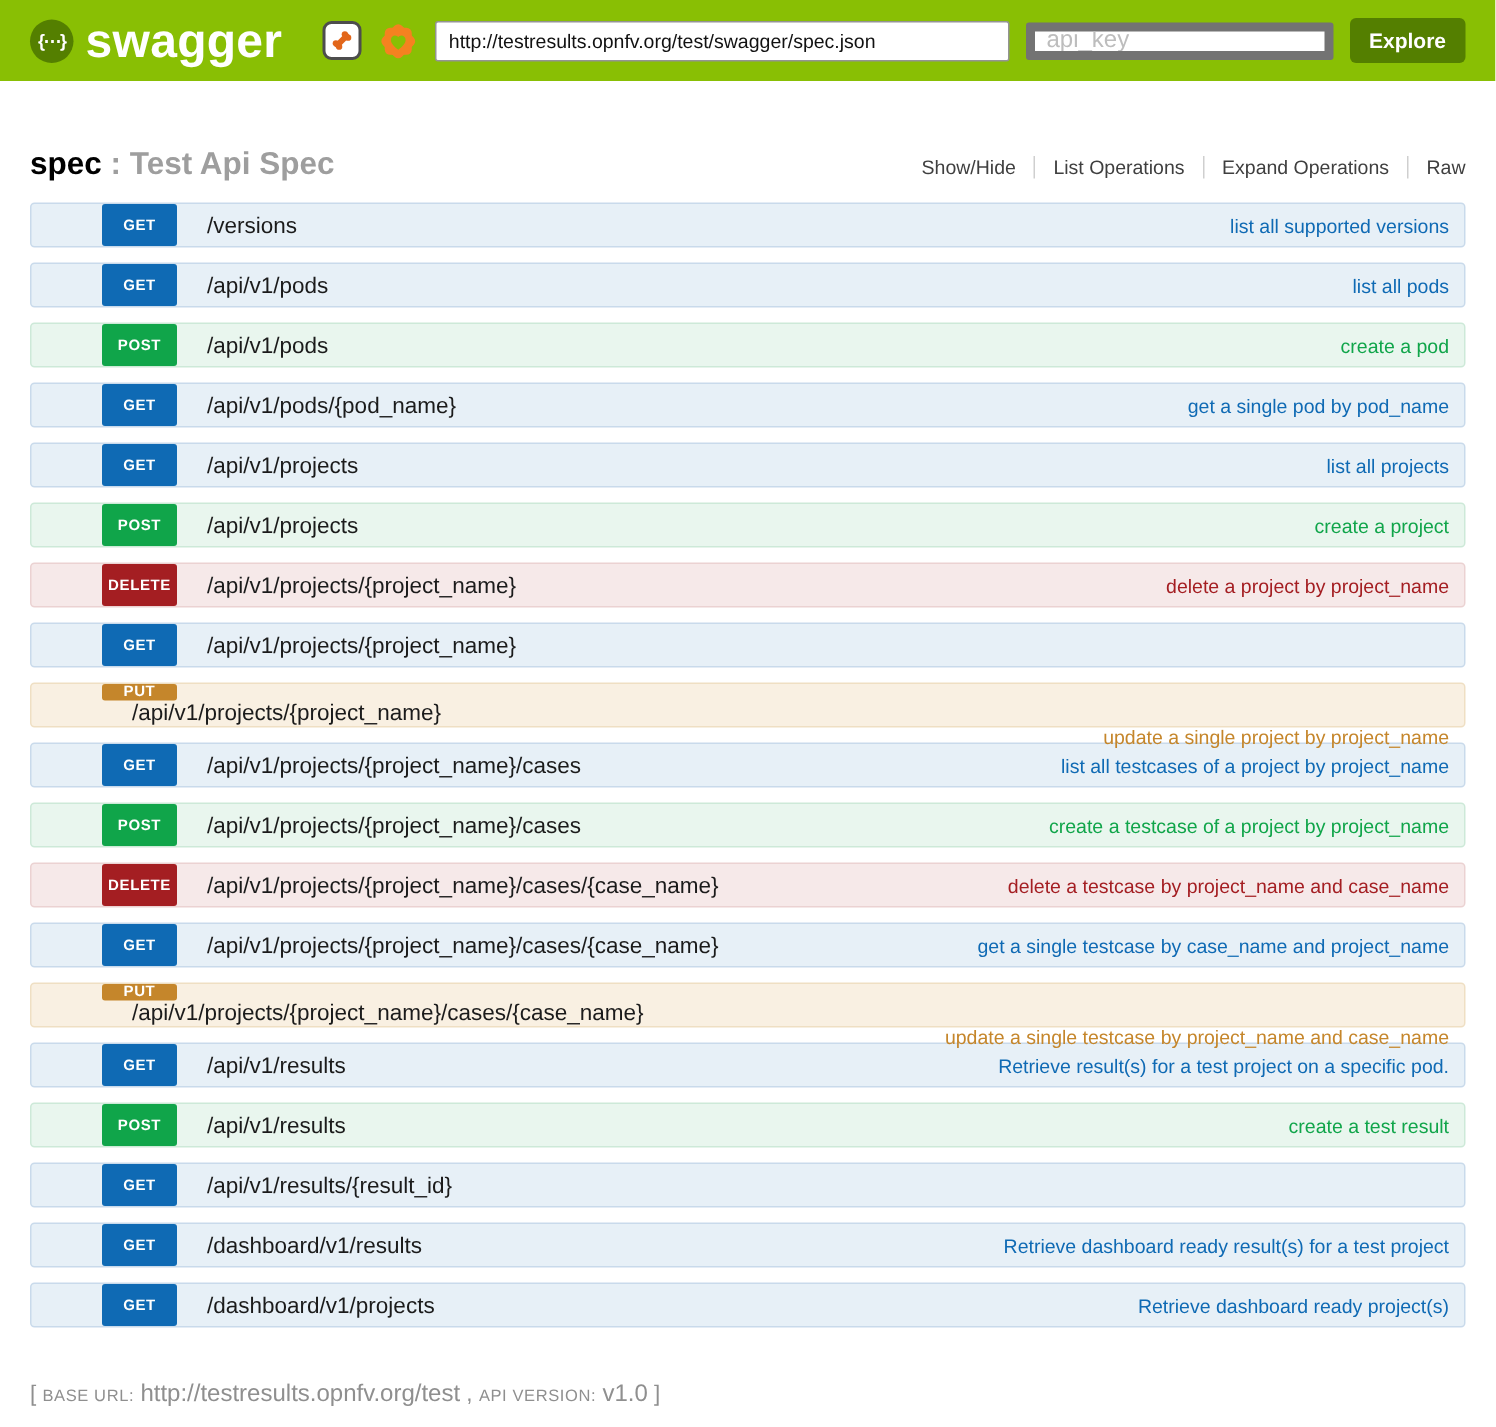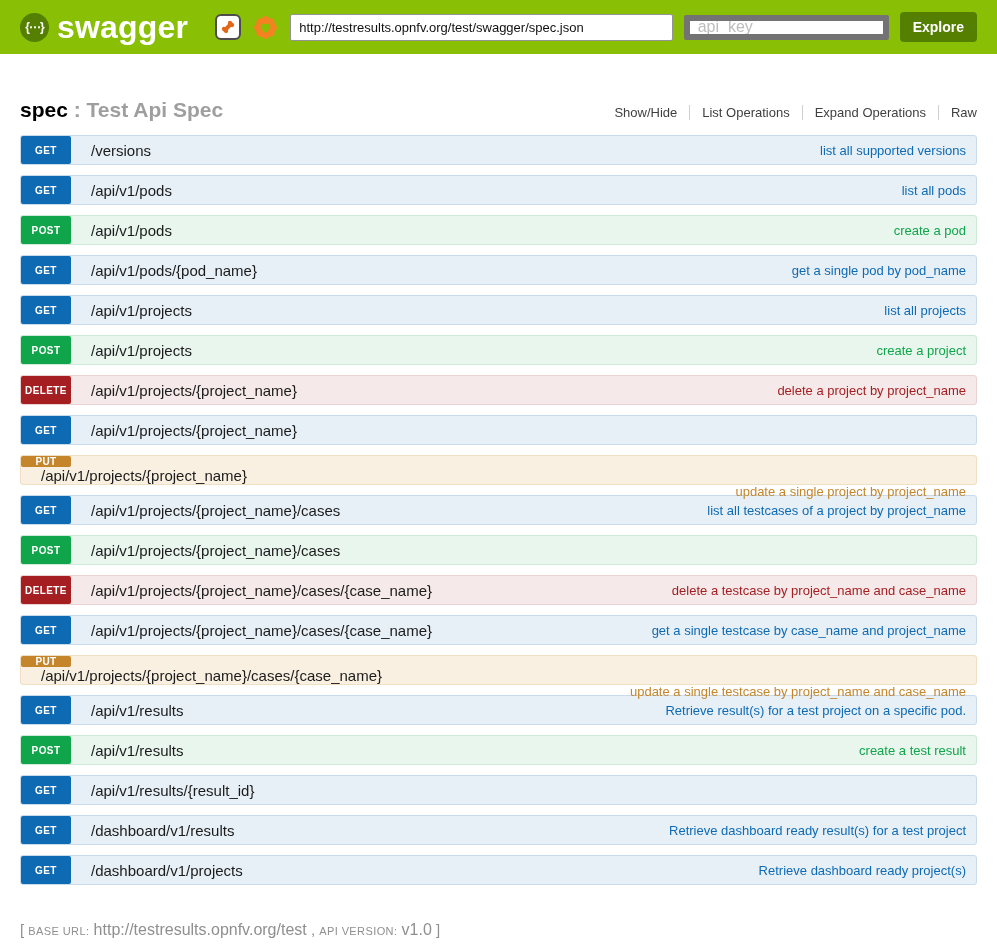--- a/index.html
+++ b/index.html
@@ -25,21 +25,21 @@
   .title-row { display: flex; align-items: baseline; justify-content: space-between; margin-bottom: 13px; }
   .page-title { font-size: 21px; line-height: 24px; }
   .page-title .name { color: #000000; font-weight: 700; }
   .page-title .sep, .page-title .desc { color: #9e9e9e; font-weight: 700; }
   .toolbar { display: flex; align-items: center; font-size: 13px; }
   .toolbar a { color: #3f3f3f; text-decoration: none; padding: 0 12px; cursor: pointer; }
   .toolbar a + a { border-left: 1px solid #cfcfcf; }
   .toolbar a:last-child { padding-right: 0; }
 
   
-  .endpoint { display: flex; align-items: stretch; height: 30px; margin-bottom: 10px; border: 1px solid; border-radius: 3px; cursor: pointer; }
+  .endpoint { display: flex; align-items: stretch; height: 30px; margin-bottom: 10px; border: 1px solid; border-radius: 3px; cursor: pointer; padding-left: 47px; }
   .badge { width: 50px; flex: none; display: flex; align-items: center; justify-content: center; color: #ffffff; font-size: 10px; font-weight: 700; letter-spacing: 0.4px; border-radius: 2px; text-transform: uppercase; }
   .path { display: flex; align-items: center; margin-left: 20px; font-size: 15px; color: #1b1b1b; text-decoration: none; white-space: nowrap; }
   .summary { margin-left: auto; display: flex; align-items: center; padding-right: 10px; font-size: 13px; text-decoration: none; white-space: nowrap; }
 
   .m-get    { background: #e7f0f7; border-color: #c9daeb; }
   .m-get    .badge   { background: #0f6ab4; }
   .m-get    .summary { color: #0f6ab4; }
   .m-post   { background: #e9f6ee; border-color: #cde9d8; }
   .m-post   .badge   { background: #10a54a; }
   .m-post   .summary { color: #10a54a; }
@@ -157,20 +157,21 @@
     <a class="summary">update a single project by project_name</a>
   </div>
       <div class="endpoint m-get">
     <span class="badge">GET</span>
     <a class="path">/api/v1/projects/{project_name}/cases</a>
     <a class="summary">list all testcases of a project by project_name</a>
   </div>
       <div class="endpoint m-post">
     <span class="badge">POST</span>
     <a class="path">/api/v1/projects/{project_name}/cases</a>
+    <a class="summary">create a testcase of a project by project_name</a>
   </div>
       <div class="endpoint m-delete">
     <span class="badge">DELETE</span>
     <a class="path">/api/v1/projects/{project_name}/cases/{case_name}</a>
     <a class="summary">delete a testcase by project_name and case_name</a>
   </div>
       <div class="endpoint m-get">
     <span class="badge">GET</span>
     <a class="path">/api/v1/projects/{project_name}/cases/{case_name}</a>
     <a class="summary">get a single testcase by case_name and project_name</a>

